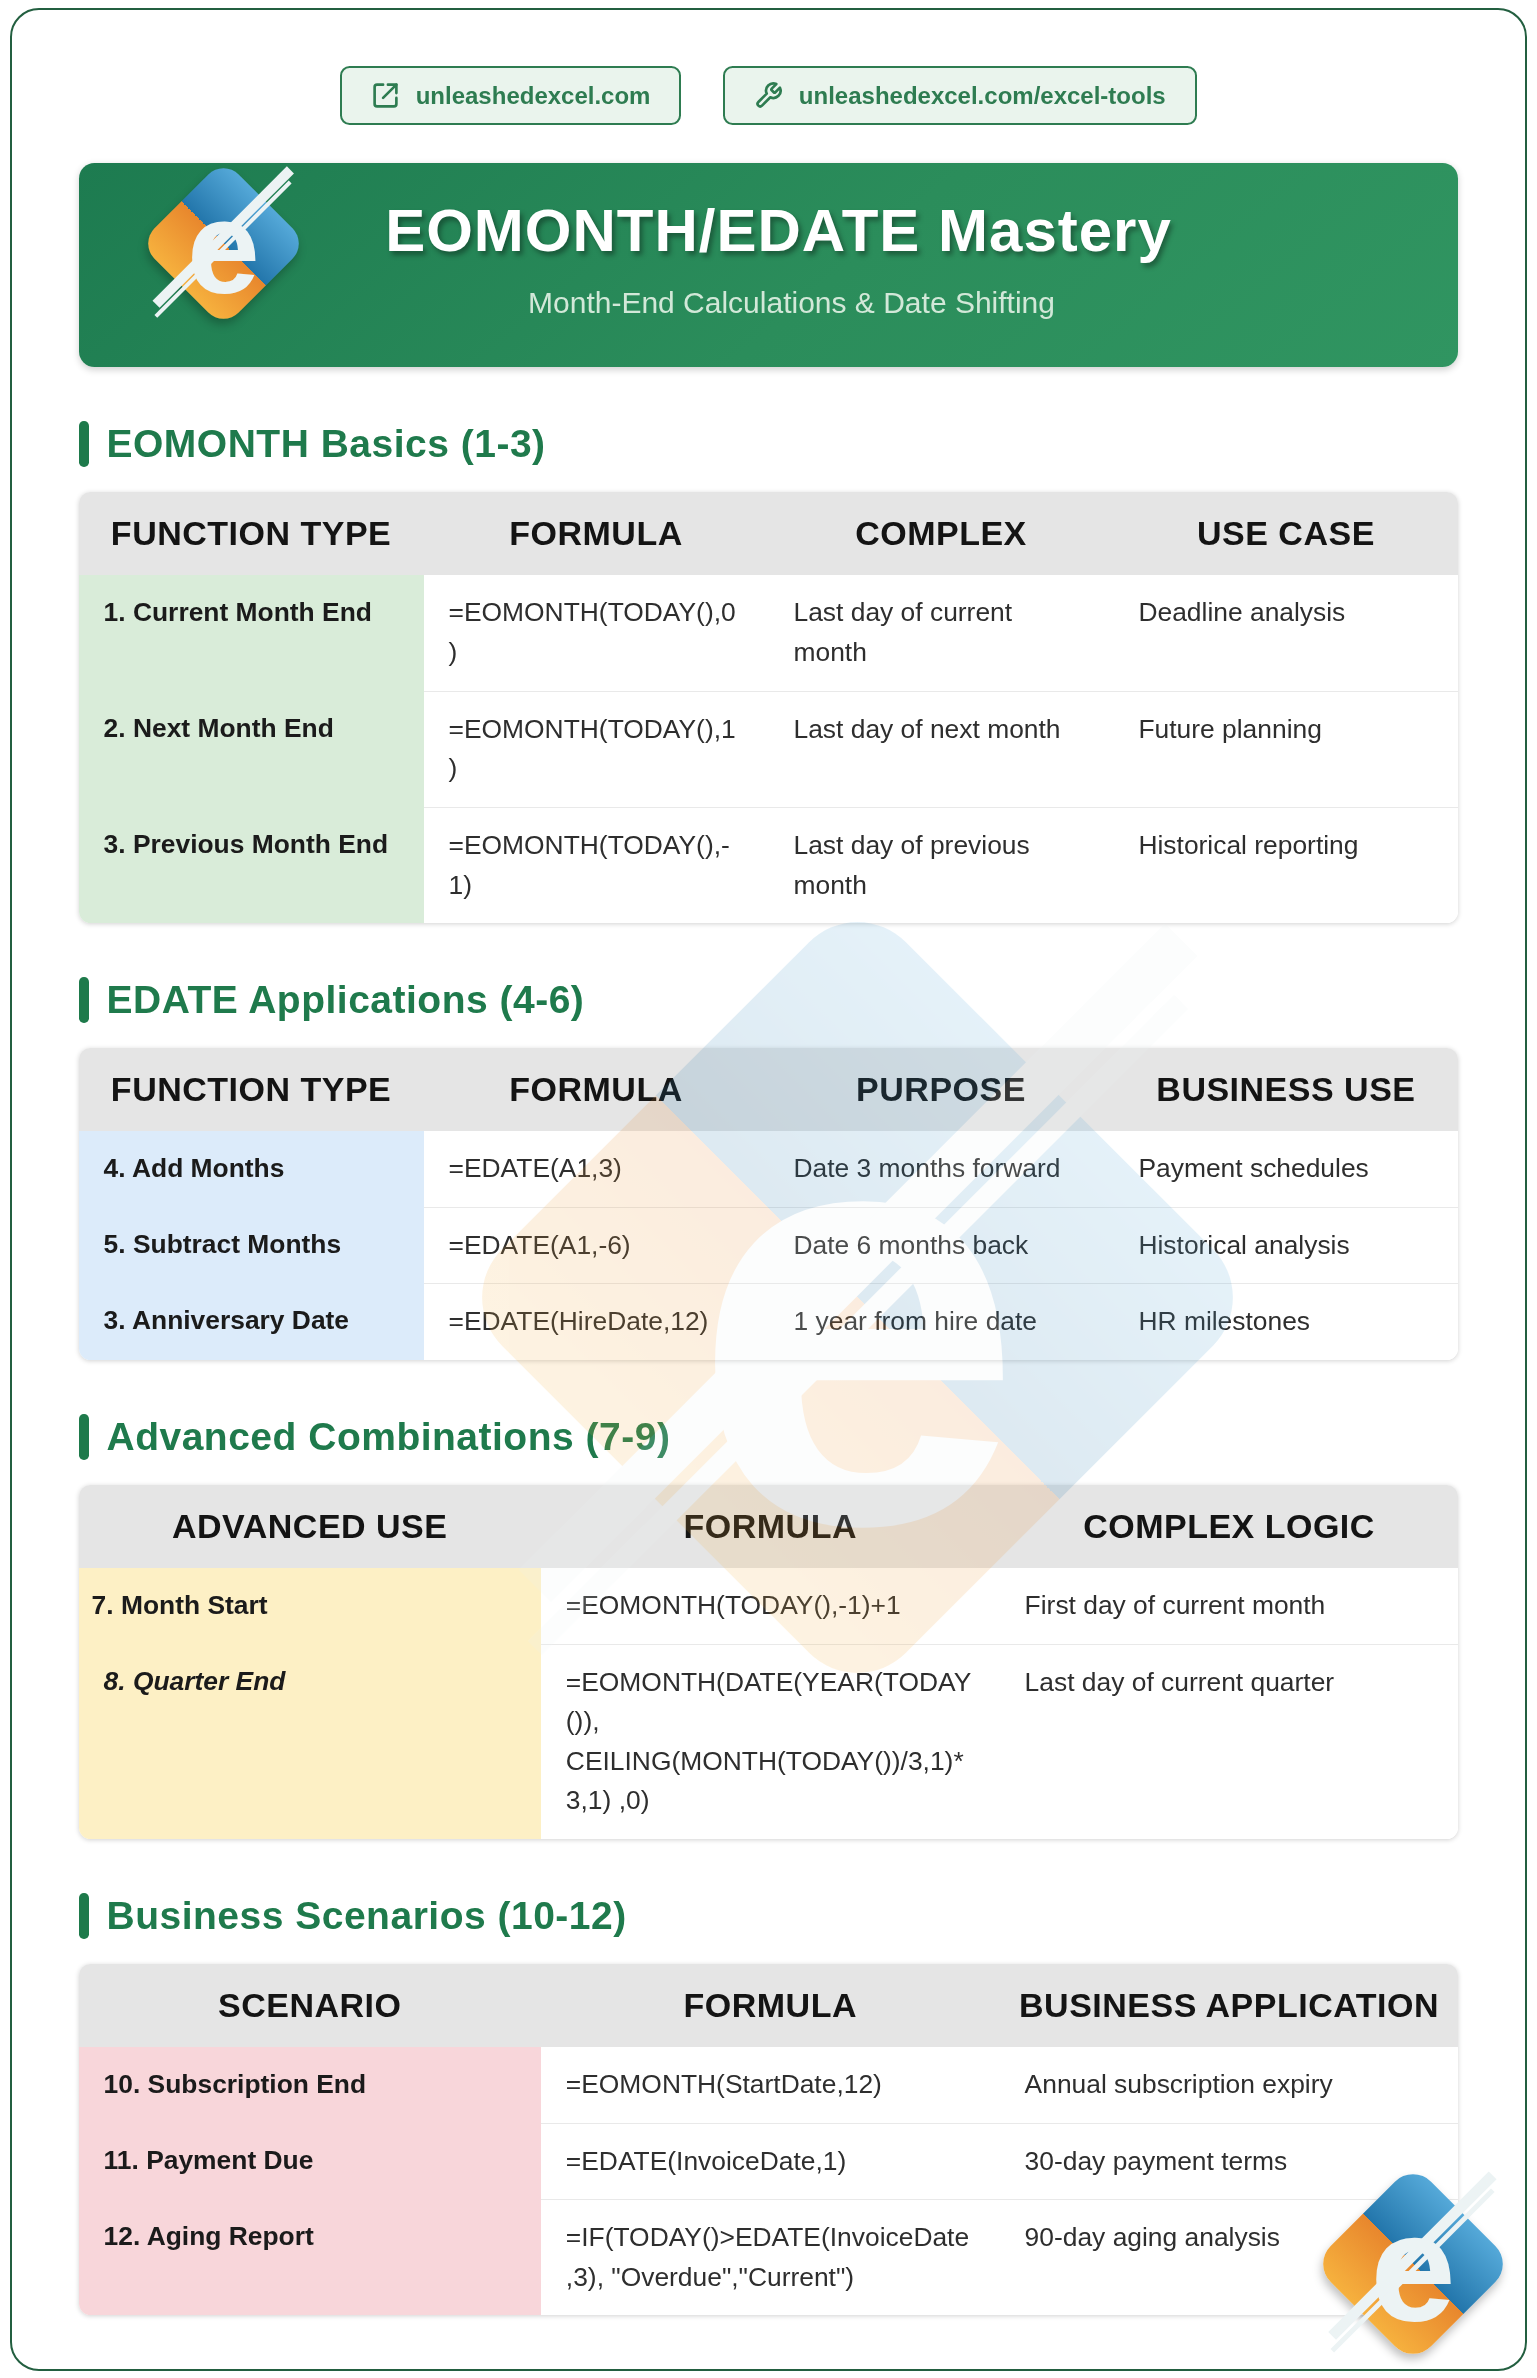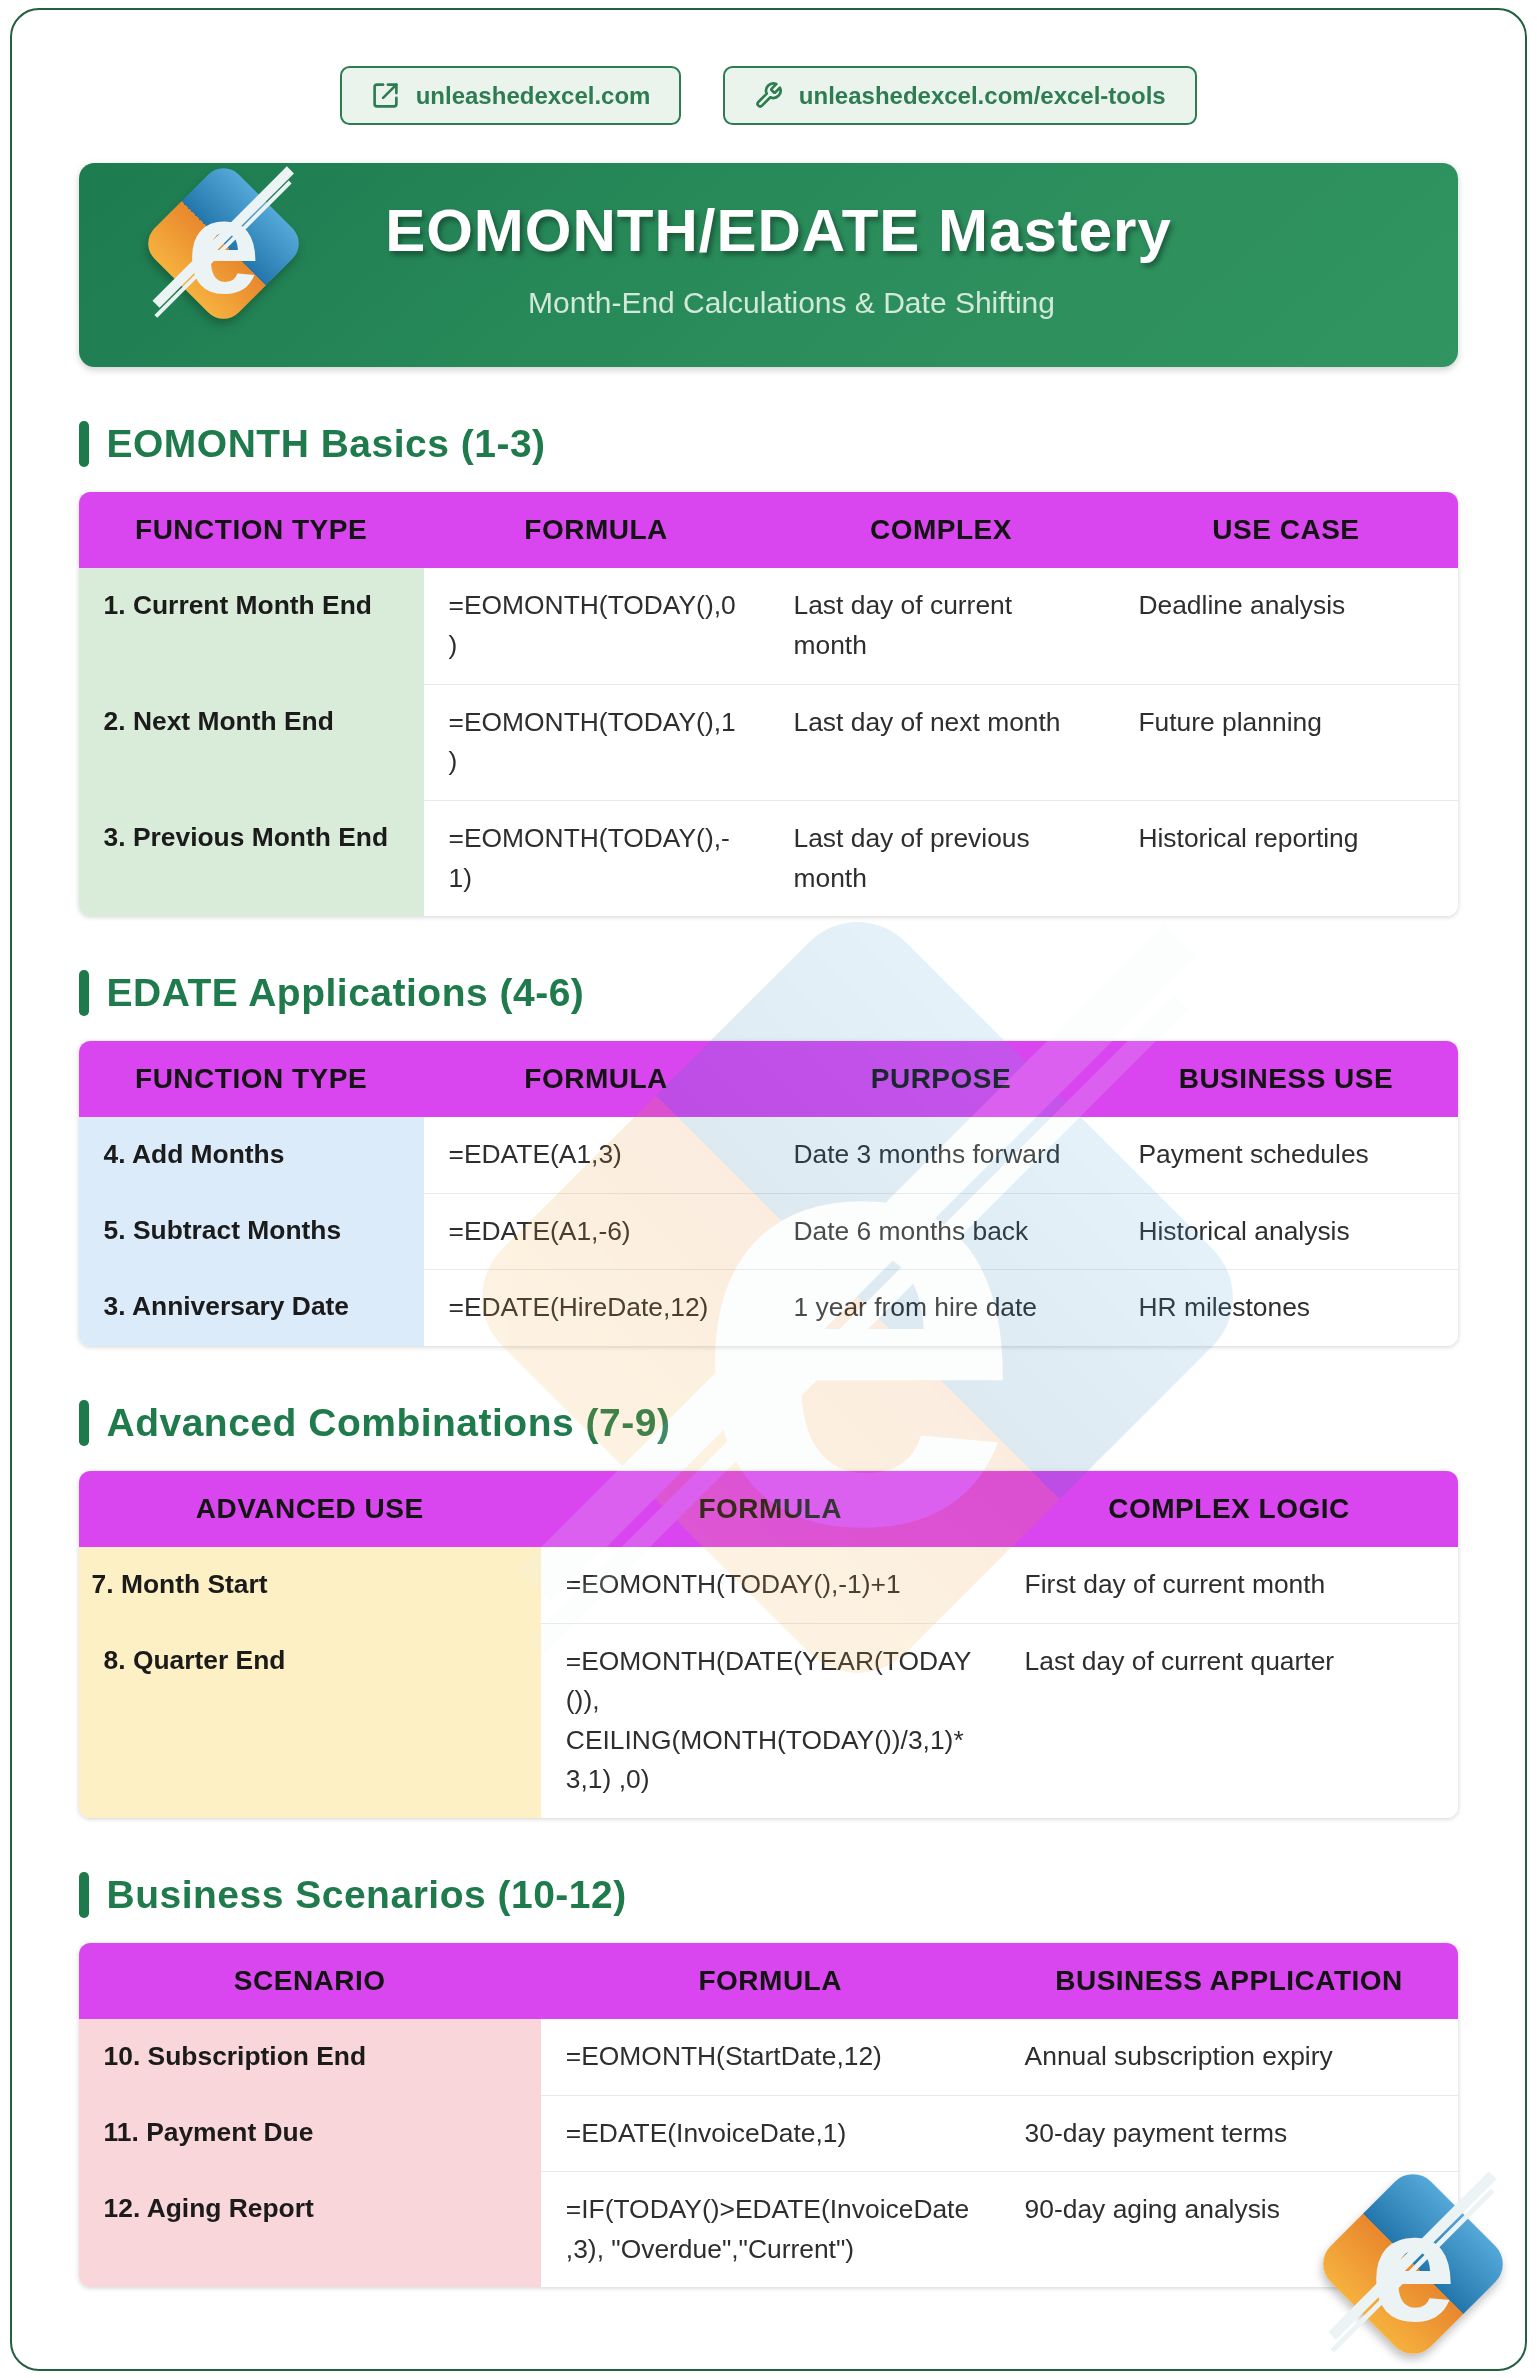--- a/index.html
+++ b/index.html
@@ -72,21 +72,21 @@
   .sec-head { display:flex; align-items:center; gap:17.3px; margin-top:54px; }
   .sec-head .bar { width:10.6px; height:46px; background:#1e7a4b; border-radius:4.8px; }
   .sec-head h2 { color:#1f7a4c; font-size:39px; font-weight:bold; letter-spacing:0.5px; }
 
   .tbl-wrap {
     margin-top:25px; border-radius:11.5px; overflow:hidden;
     box-shadow:0 1px 5.8px rgba(0,0,0,.18); background:#fff;
   }
   table { width:100%; border-collapse:separate; border-spacing:0; table-layout:fixed; }
   thead th {
-    background:#d946ef; color:#141414; font-size:28px; font-weight:bold;
+    background:#e5e5e5; color:#141414; font-size:34px; font-weight:bold;
     text-align:center; padding:22px 9.6px; letter-spacing:0.5px;
   }
   tbody td {
     font-size:26.4px; color:#2e2e2e; padding:18px 25px; vertical-align:top;
     line-height:1.5; border-top:1.9px solid #e9e9e9; background:#fff;
     word-wrap:break-word;
   }
   tbody tr:first-child td { border-top:none; }
   tbody td.label { font-weight:bold; color:#1b1b1b; border-top:none; }
 
@@ -221,21 +221,21 @@
                 <th style="width: 33.25%;">COMPLEX LOGIC</th>
               </tr>
             </thead>
             <tbody>
               <tr>
                 <td class="label" style="background: rgb(253, 240, 197); padding-left: 13px;">7. Month Start</td>
                 <td>=EOMONTH(TODAY(),-1)+1</td>
                 <td>First day of current month</td>
               </tr>
               <tr>
-                <td class="label" style="background: rgb(253, 240, 197);">8. Quarter End</td>
+                <td class="label" style="background: rgb(253, 240, 197); font-style: italic;">8. Quarter End</td>
                 <td>=EOMONTH(DATE(YEAR(TODAY()), CEILING(MONTH(TODAY())/3,1)*3,1) ,0)</td>
                 <td>Last day of current quarter</td>
               </tr>
             </tbody>
           </table>
         </div>
       </section>
       <section>
         <div class="sec-head">
           <span class="bar"></span>

